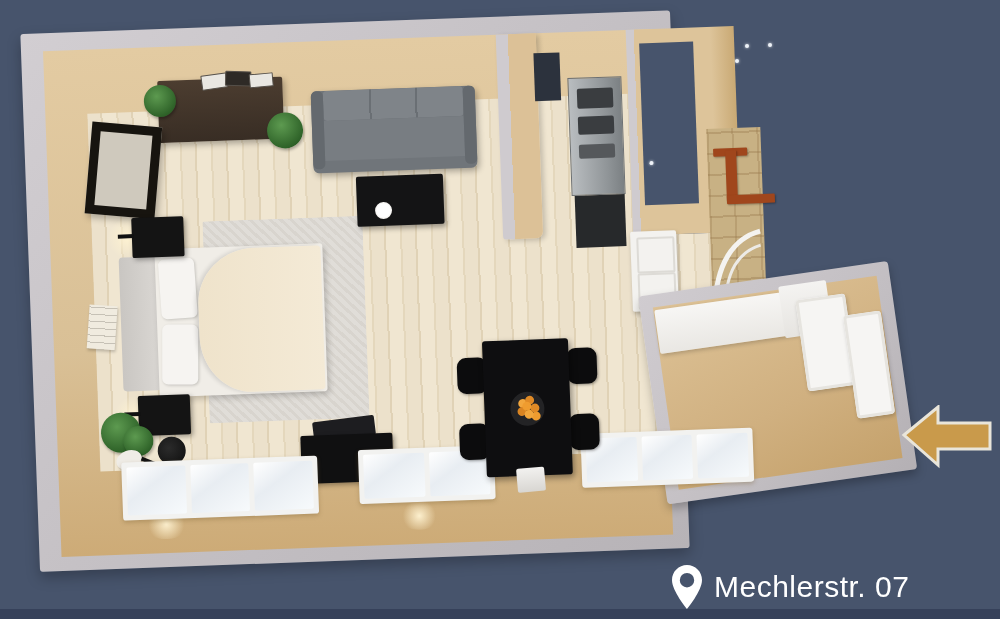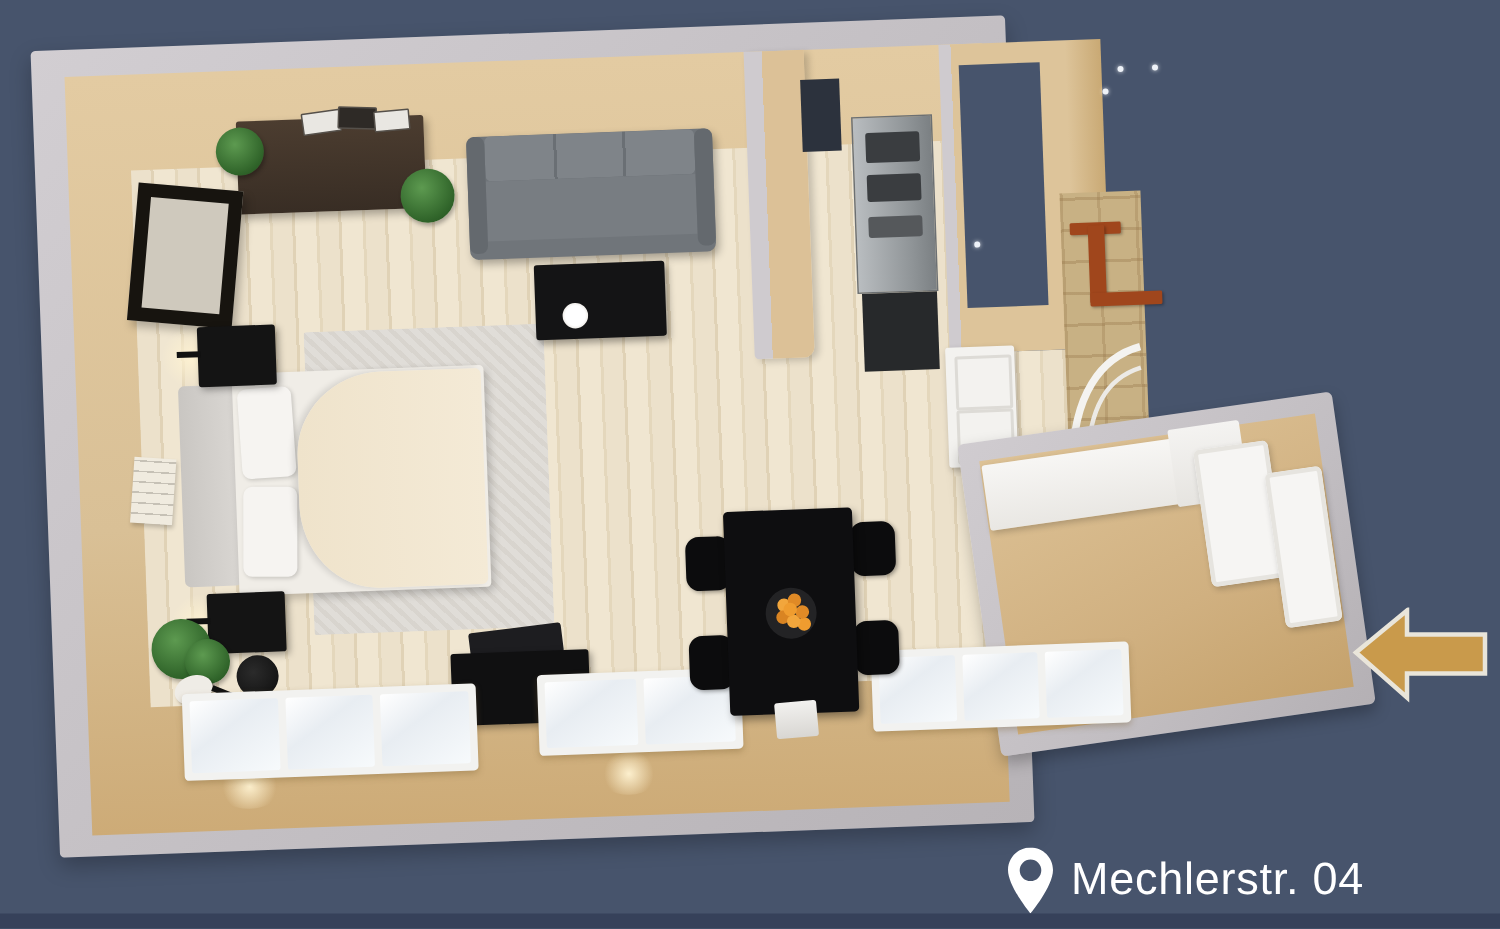--- a/index.html
+++ b/index.html
@@ -208,17 +208,17 @@
 
   <svg id="arrow" class="abs" viewBox="0 0 92 64">
     <polygon points="4,30 38,2 38,18 90,18 90,44 38,44 38,60" fill="#c99a4b" stroke="#e9e5da" stroke-width="3" stroke-linejoin="miter"></polygon>
   </svg>
 
   <div id="address" class="abs">
     <svg width="30" height="44" viewBox="0 0 30 44">
       <path fill-rule="evenodd" fill="#ffffff" d="M15 0 C 6.7 0 0 6.7 0 15 C 0 26 15 44 15 44 C 15 44 30 26 30 15 C 30 6.7 23.3 0 15 0 Z
            M15 8 a 7.2 7.2 0 1 1 0 14.4 a 7.2 7.2 0 1 1 0 -14.4 Z"></path>
     </svg>
-    <span class="txt">Mechlerstr. 04</span>
+    <span class="txt">Mechlerstr. 07</span>
   </div>
 
   <div id="bottom-strip" class="abs"></div>
 </div>
 
 </body></html>

